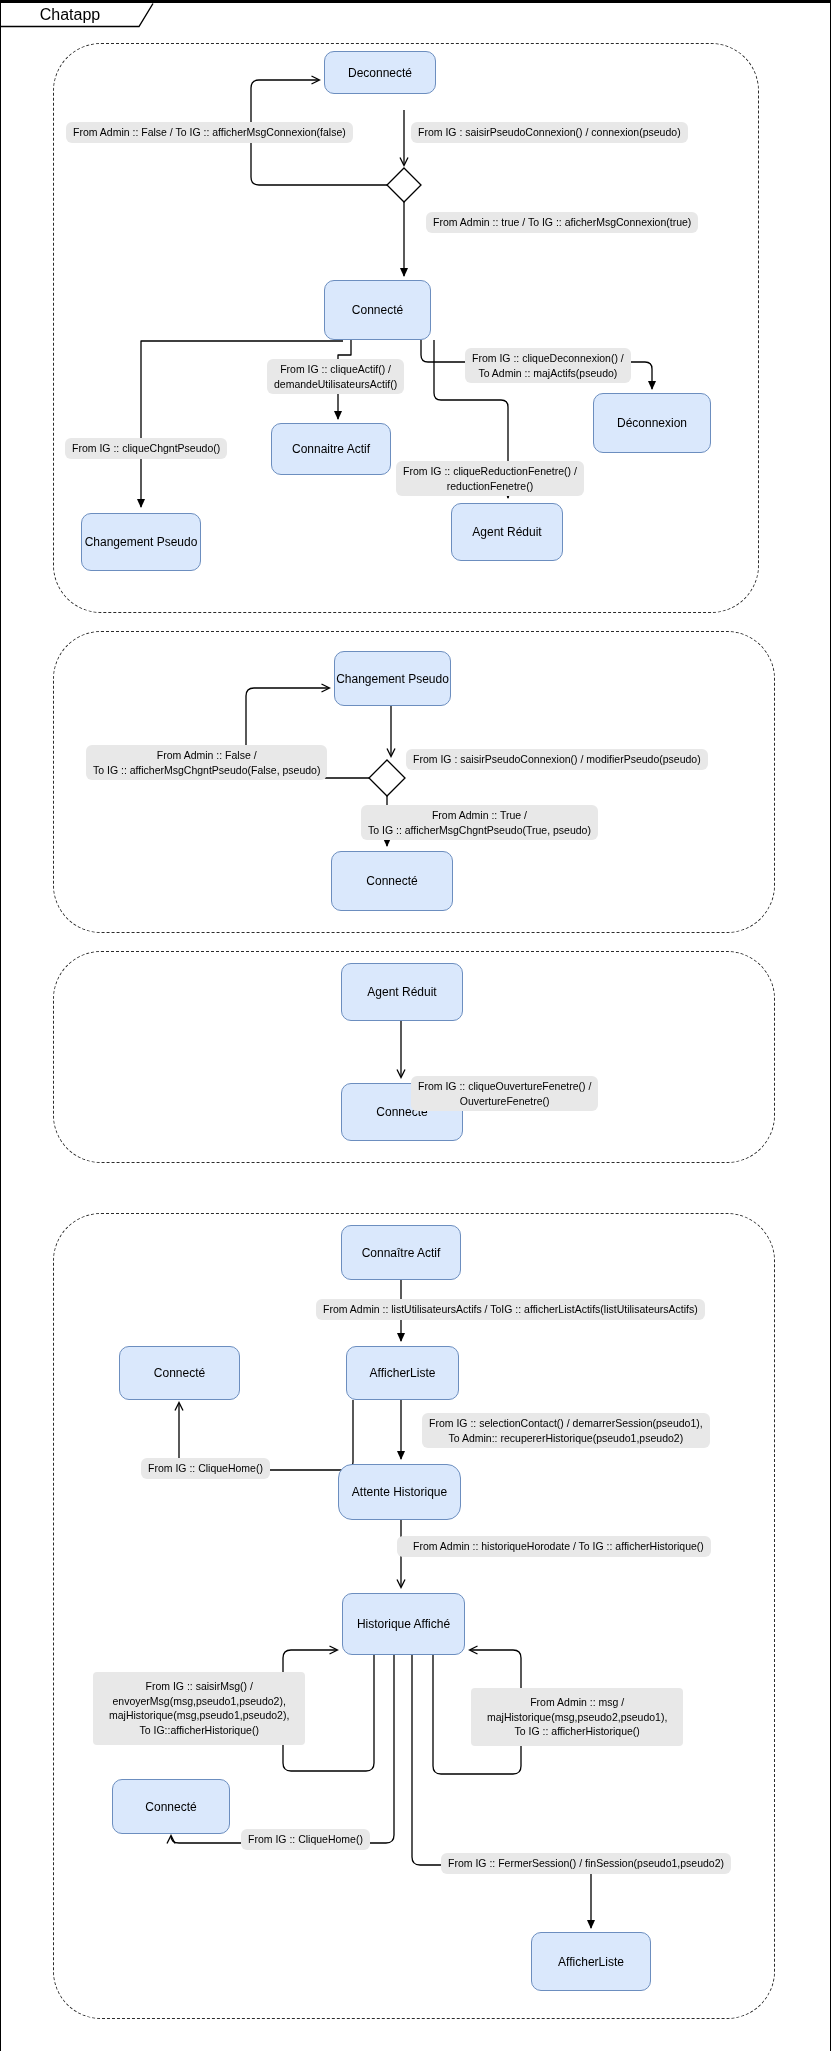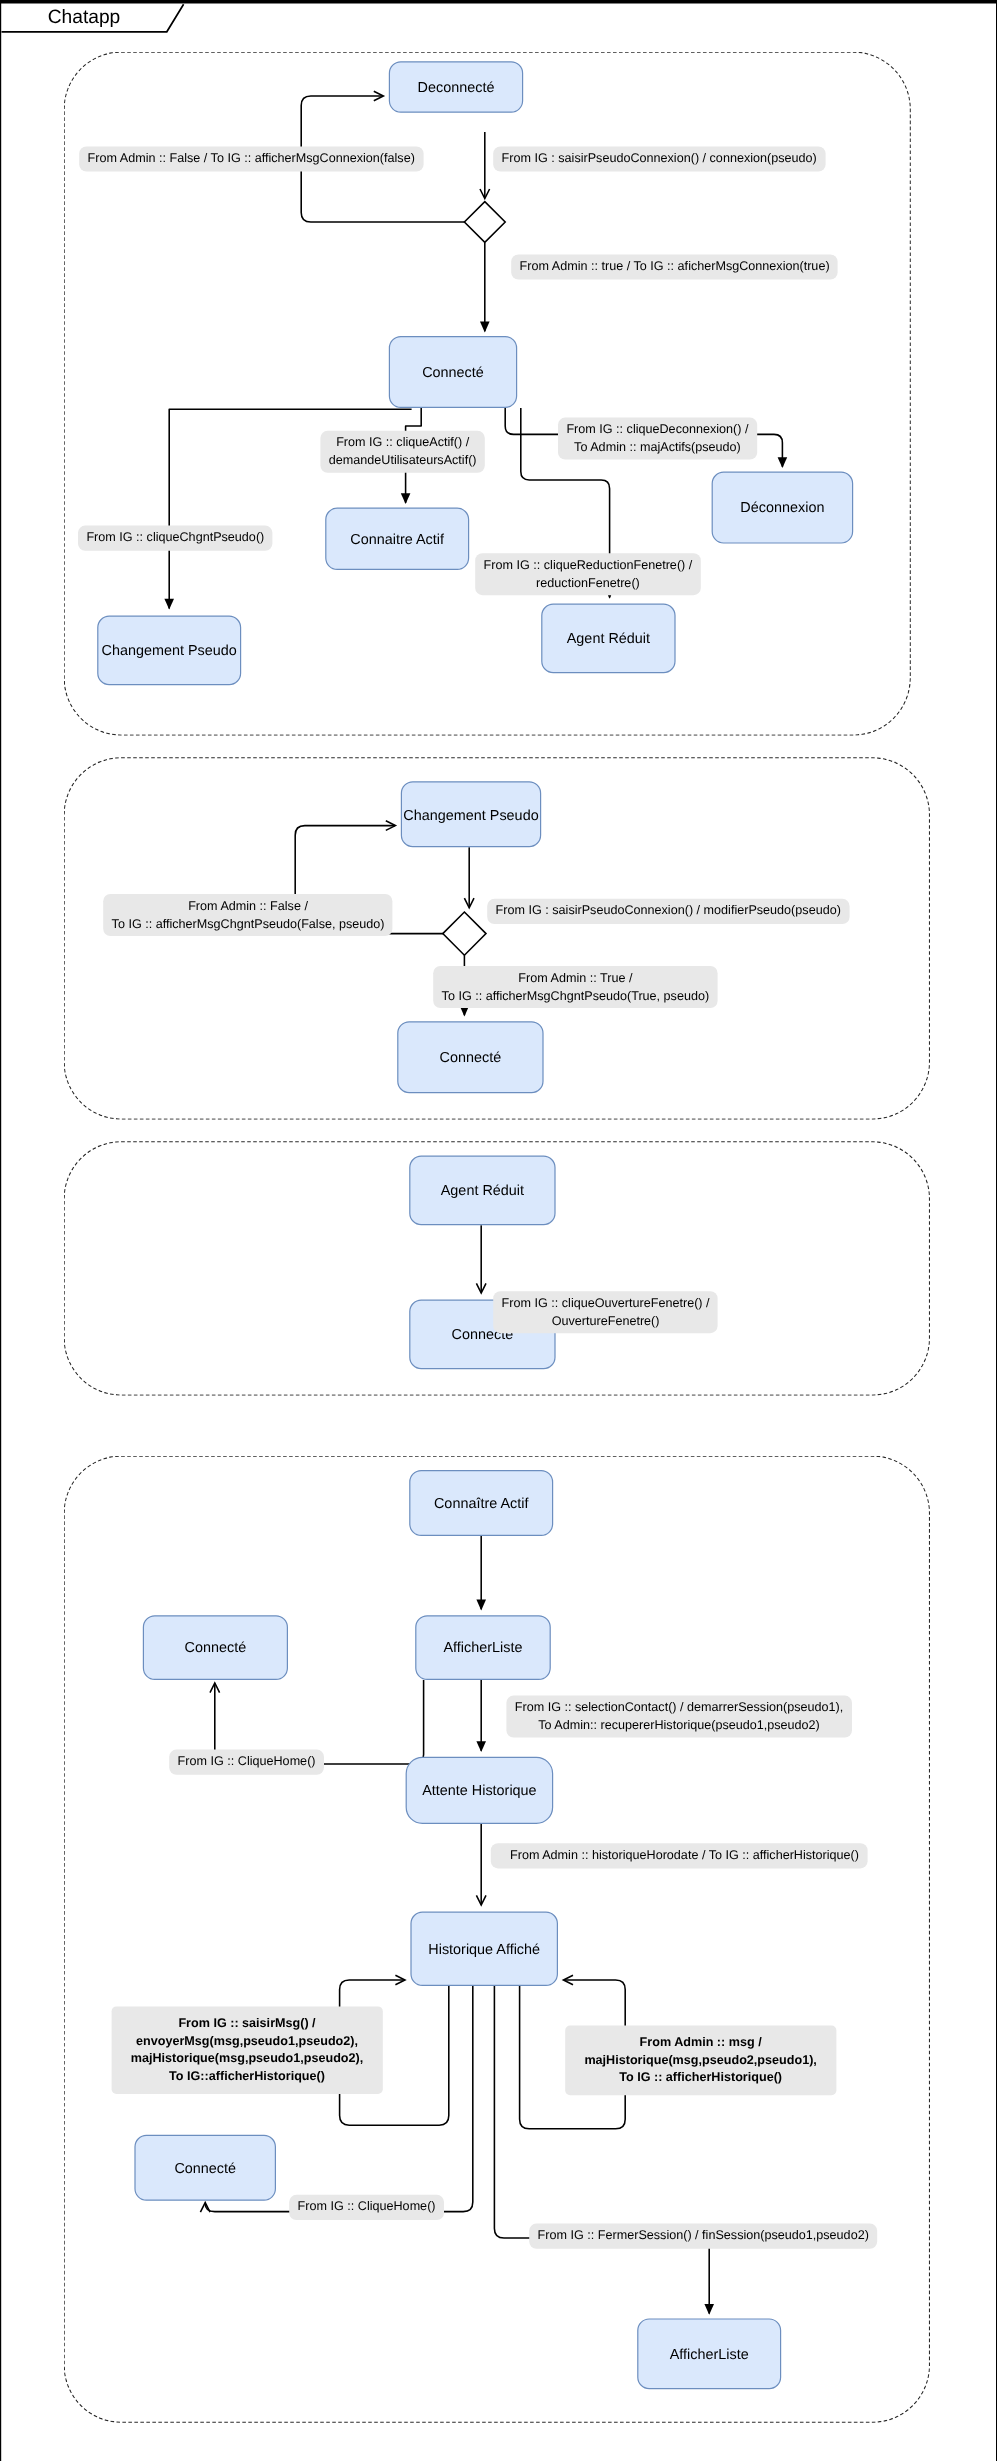--- a/index.html
+++ b/index.html
@@ -22,21 +22,21 @@
     background:var(--state-fill,#dae8fc);border:1px solid var(--state-border,#6c8ebf);
     border-radius:10px;display:flex;align-items:center;justify-content:center;
     font-size:12px;text-align:center;white-space:nowrap;
   }
   .lbl{
     position:absolute;z-index:2;box-sizing:border-box;
     background:var(--label-bg,#e8e8e8);border-radius:6px;
     padding:3px 7px;font-size:10.5px;line-height:1.4;
     text-align:center;white-space:nowrap;
   }
-  .lbl.pad-lg{padding:7px 16px;border-radius:4px;font-weight:bold;}
+  .lbl.pad-lg{padding:7px 16px;border-radius:4px;}
   #frame-title{
     position:absolute;left:0;top:0;width:138px;height:23px;z-index:3;
     display:flex;align-items:center;justify-content:center;font-size:16px;
   }
 </style>
 </head>
 <body>
 
 <div id="canvas">
 
@@ -113,21 +113,22 @@
   <div class="lbl" style="left:410px;top:1032px;margin-top:41px;">From IG :: cliqueOuvertureFenetre() /<br>OuvertureFenetre()</div>
 
   <div class="state" style="left:340px;top:1222px;width:120px;height:55px;">Connaître Actif</div>
   <div class="state" style="left:345px;top:1343px;width:113px;height:54px;">AfficherListe</div>
   <div class="state" style="left:118px;top:1343px;width:121px;height:54px;">Connecté</div>
   <div class="state" style="left:337px;top:1461px;width:123px;height:56px;border-radius:14px;">Attente Historique</div>
   <div class="state" style="left:341px;top:1590px;width:123px;height:62px;">Historique Affiché</div>
   <div class="state" style="left:111px;top:1776px;width:118px;height:55px;">Connecté</div>
   <div class="state" style="left:530px;top:1929px;width:120px;height:59px;">AfficherListe</div>
 
+  <div class="lbl" style="left:315px;top:1296px;">From Admin :: listUtilisateursActifs / ToIG :: afficherListActifs(listUtilisateursActifs)</div>
   <div class="lbl" style="left:421px;top:1410px;">From IG :: selectionContact() / demarrerSession(pseudo1),<br>To Admin:: recupererHistorique(pseudo1,pseudo2)</div>
   <div class="lbl" style="left:140px;top:1455px;">From IG :: CliqueHome()</div>
-  <div class="lbl" style="left:408px;top:1533px;padding-left:16px;">From Admin :: historiqueHorodate / To IG :: afficherHistorique()</div>
+  <div class="lbl" style="left:396px;top:1533px;padding-left:16px;">From Admin :: historiqueHorodate / To IG :: afficherHistorique()</div>
   <div class="lbl pad-lg" style="left:92px;top:1669px;">From IG :: saisirMsg() /<br>envoyerMsg(msg,pseudo1,pseudo2),<br>majHistorique(msg,pseudo1,pseudo2),<br>To IG::afficherHistorique()</div>
   <div class="lbl pad-lg" style="left:470px;top:1685px;">From Admin :: msg /<br>majHistorique(msg,pseudo2,pseudo1),<br>To IG :: afficherHistorique()</div>
   <div class="lbl" style="left:240px;top:1826px;">From IG :: CliqueHome()</div>
   <div class="lbl" style="left:440px;top:1850px;">From IG :: FermerSession() / finSession(pseudo1,pseudo2)</div>
 
 </div>
 
 </body></html>

